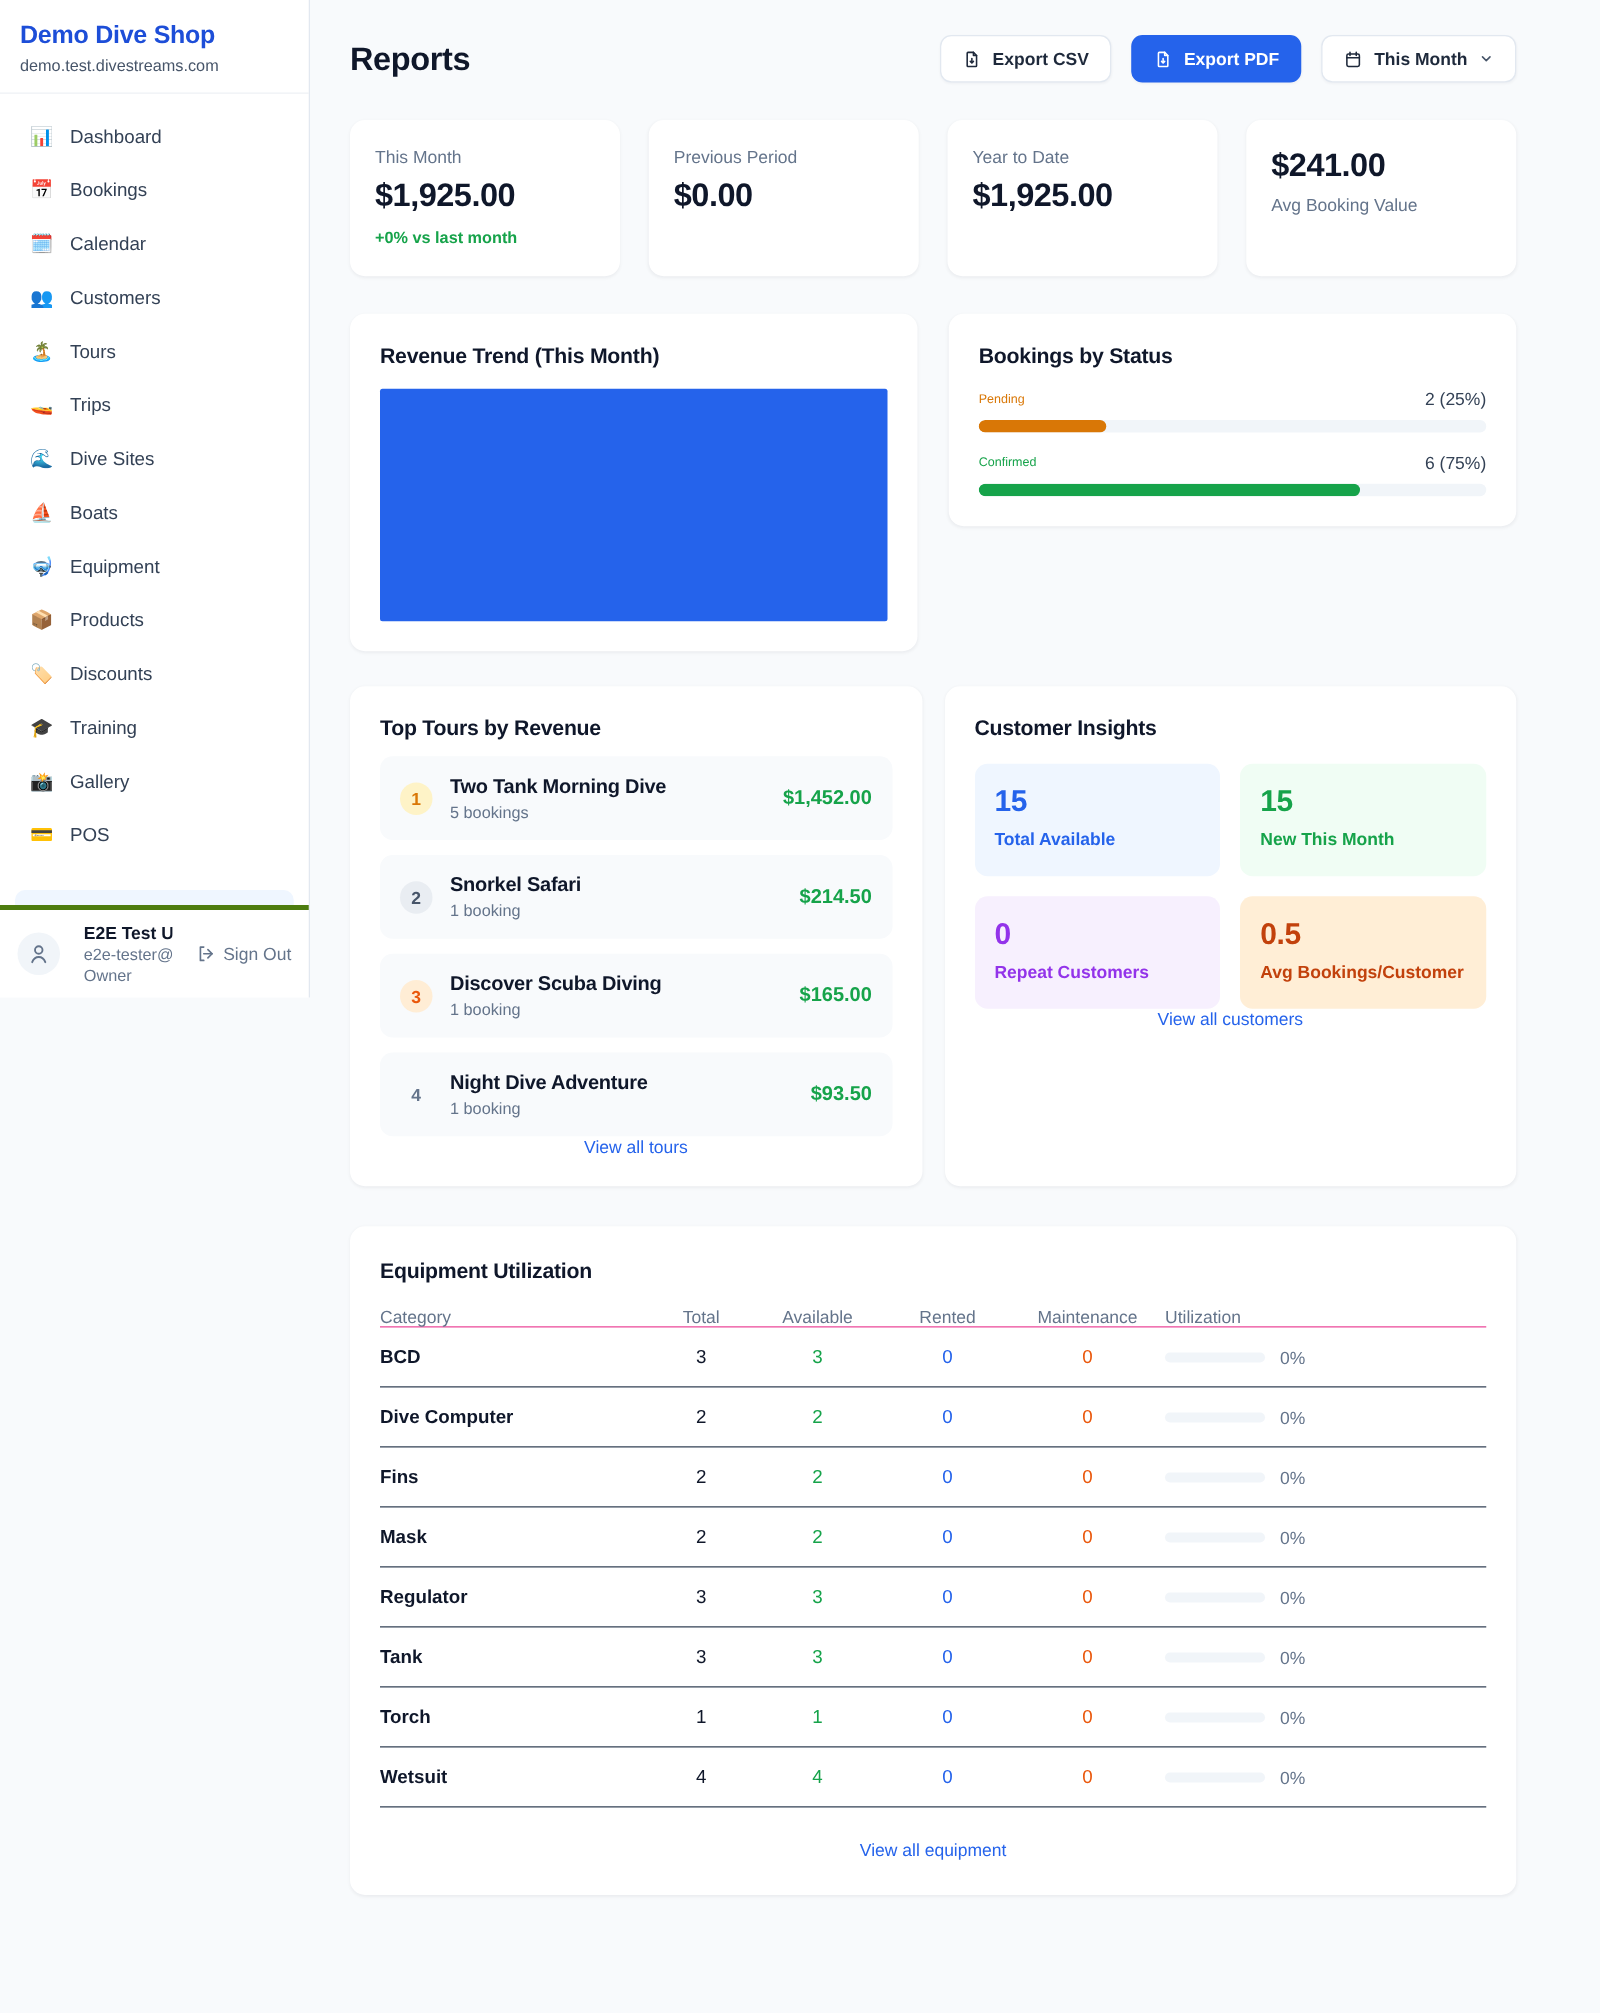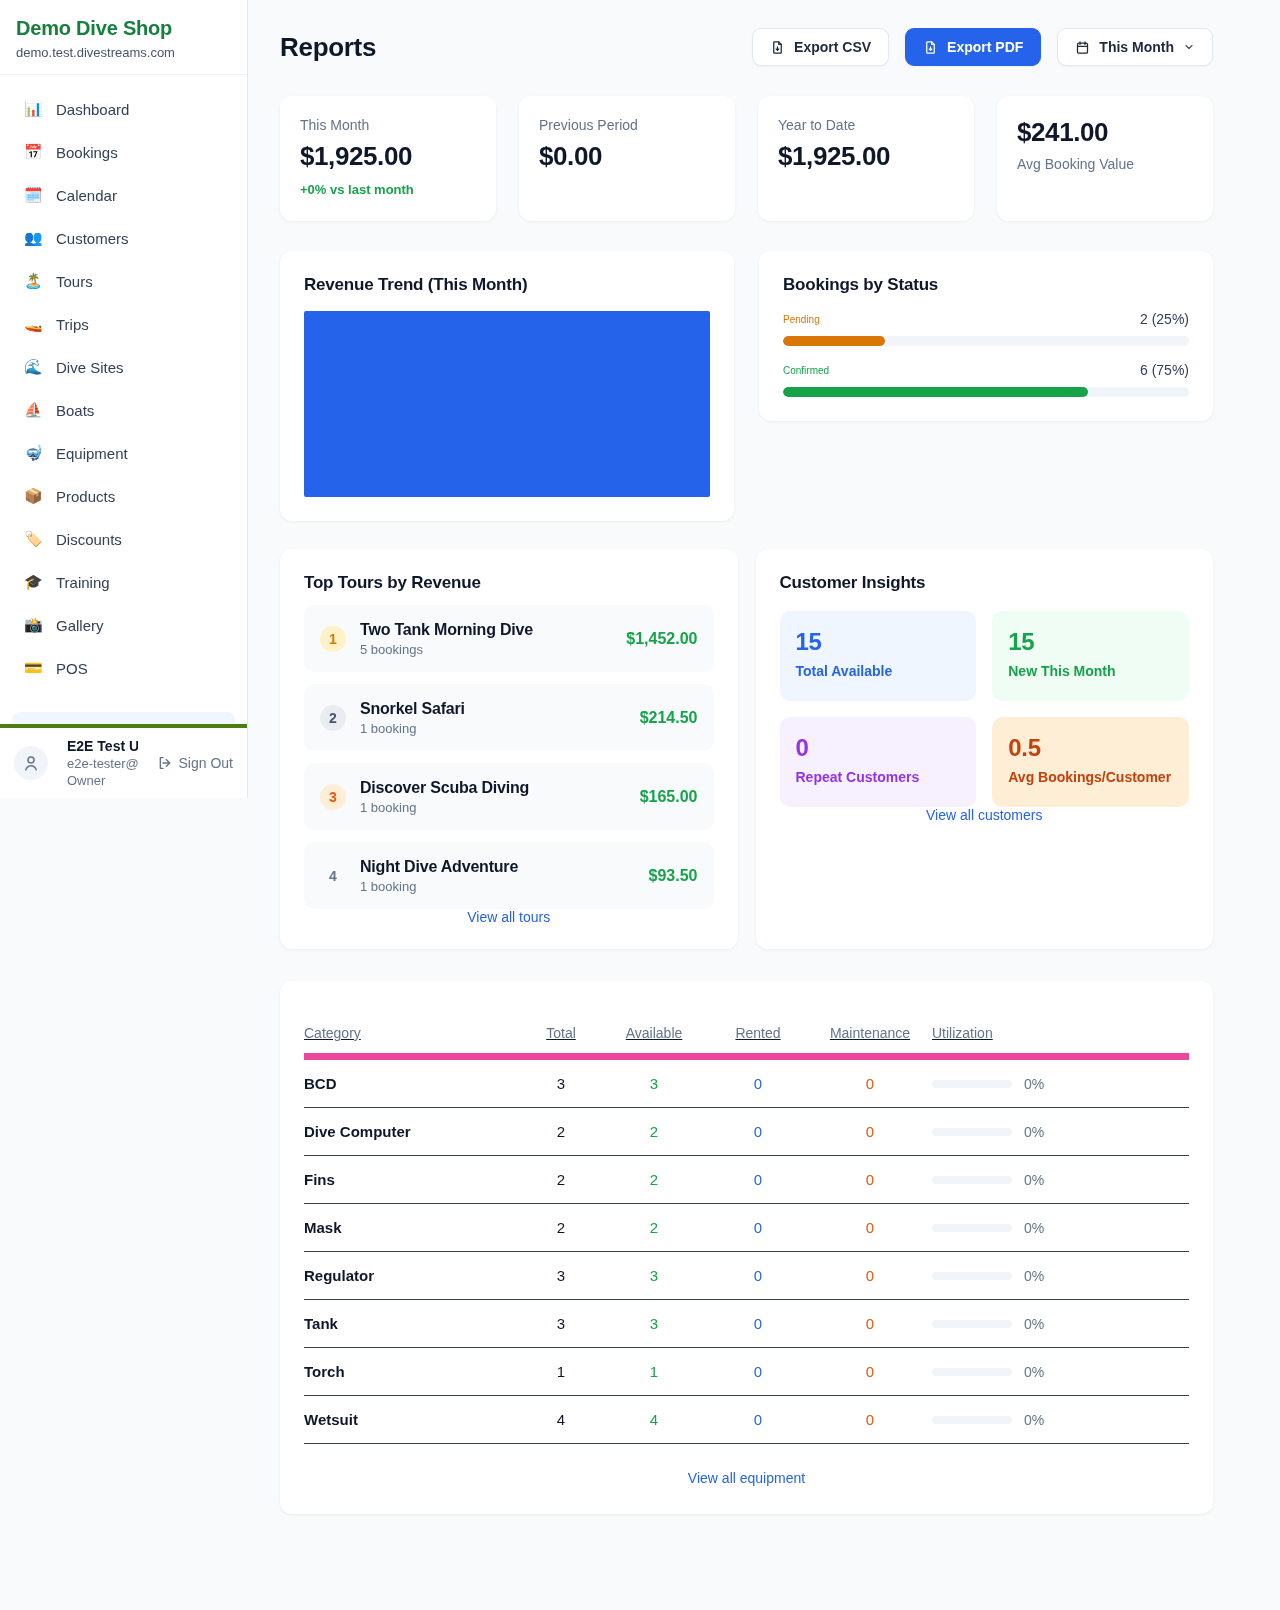--- a/index.html
+++ b/index.html
@@ -12,21 +12,21 @@
   }
   .app { display:flex; align-items:flex-start; }
 
   
   .sidebar {
     width:248px; min-width:248px; height:798px;
     background:#ffffff; border-right:1px solid #e2e8f0;
     display:flex; flex-direction:column;
   }
   .sidebar-header { padding:17px 24px 14px 16px; border-bottom:1px solid #eef1f5; }
-  .brand-title { color:#15803d; font-size:20px; font-weight:800; letter-spacing:-0.2px; }
+  .brand-title { color:#1d4ed8; font-size:20px; font-weight:800; letter-spacing:-0.2px; }
   .brand-sub { color:#475569; font-size:13px; margin-top:5px; }
   .nav { padding:16px 12px 0 12px; }
   .nav-item {
     display:flex; align-items:center; gap:12px;
     height:36px; margin-bottom:7px; padding:0 12px;
     border-radius:8px; cursor:pointer;
     font-size:15px; color:#334155;
   }
   .nav-icon { width:20px; font-size:15px; text-align:center; }
   .nav-highlight-partial {
@@ -119,21 +119,21 @@
   .tile-value { font-size:24px; font-weight:800; letter-spacing:-0.3px; }
   .tile-label { font-size:14px; margin-top:7px; font-weight:600; }
   .tile-blue { background:#eff6ff; } .tile-blue .tile-value,.tile-blue .tile-label { color:#2563eb; }
   .tile-green { background:#f0fdf4; } .tile-green .tile-value,.tile-green .tile-label { color:#16a34a; }
   .tile-purple { background:#f7f0fe; } .tile-purple .tile-value,.tile-purple .tile-label { color:#9333ea; }
   .tile-orange { background:#ffeed6; } .tile-orange .tile-value,.tile-orange .tile-label { color:#c2410c; }
 
   
   .equipment-card { margin-top:32px; padding:26px 24px 18px 24px; }
   .eq-grid { display:grid; grid-template-columns:218px 78px 108px 100px 124px 1fr; align-items:center; }
-  .eq-head { margin-top:18px; padding-bottom:12px; border-bottom:7px solid #ec4899;text-decoration:underline; }
+  .eq-head { margin-top:18px; border-bottom:1px solid #ec4899; }
   .eq-head > div { font-size:14px; color:#64748b; }
   .eq-row { height:48px; }
   .eq-row:not(:last-child) { border-bottom:1px solid #334155; }
   .eq-cat { font-size:15px; font-weight:700; color:#0f172a; }
   .c-center { text-align:center; }
   .v-total { font-size:15px; color:#0f172a; }
   .v-available { font-size:15px; color:#16a34a; }
   .v-rented { font-size:15px; color:#2563eb; }
   .v-maint { font-size:15px; color:#ea580c; }
   .util-cell { display:flex; align-items:center; gap:12px; }
@@ -379,20 +379,21 @@
           <div class="tile tile-orange">
             <div class="tile-value">0.5</div>
             <div class="tile-label">Avg Bookings/Customer</div>
           </div>
         </div>
         <a class="view-link">View all customers</a>
       </div>
     </section>
 
     <section class="card equipment-card">
+      <div class="card-title">Equipment Utilization</div>
 
       <div class="eq-grid eq-head">
         <div>Category</div>
         <div class="c-center">Total</div>
         <div class="c-center">Available</div>
         <div class="c-center">Rented</div>
         <div class="c-center">Maintenance</div>
         <div>Utilization</div>
       </div>
 

